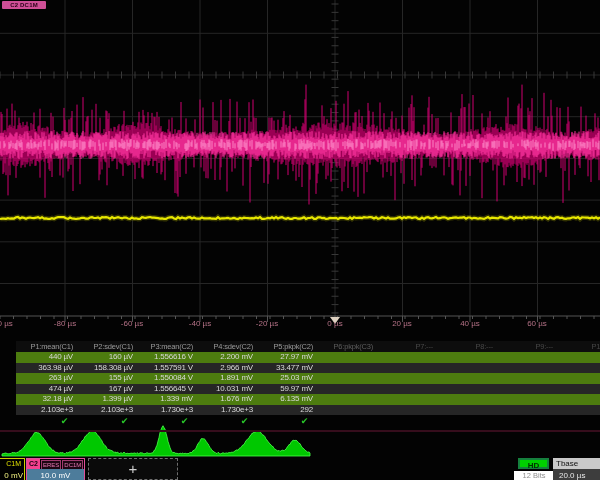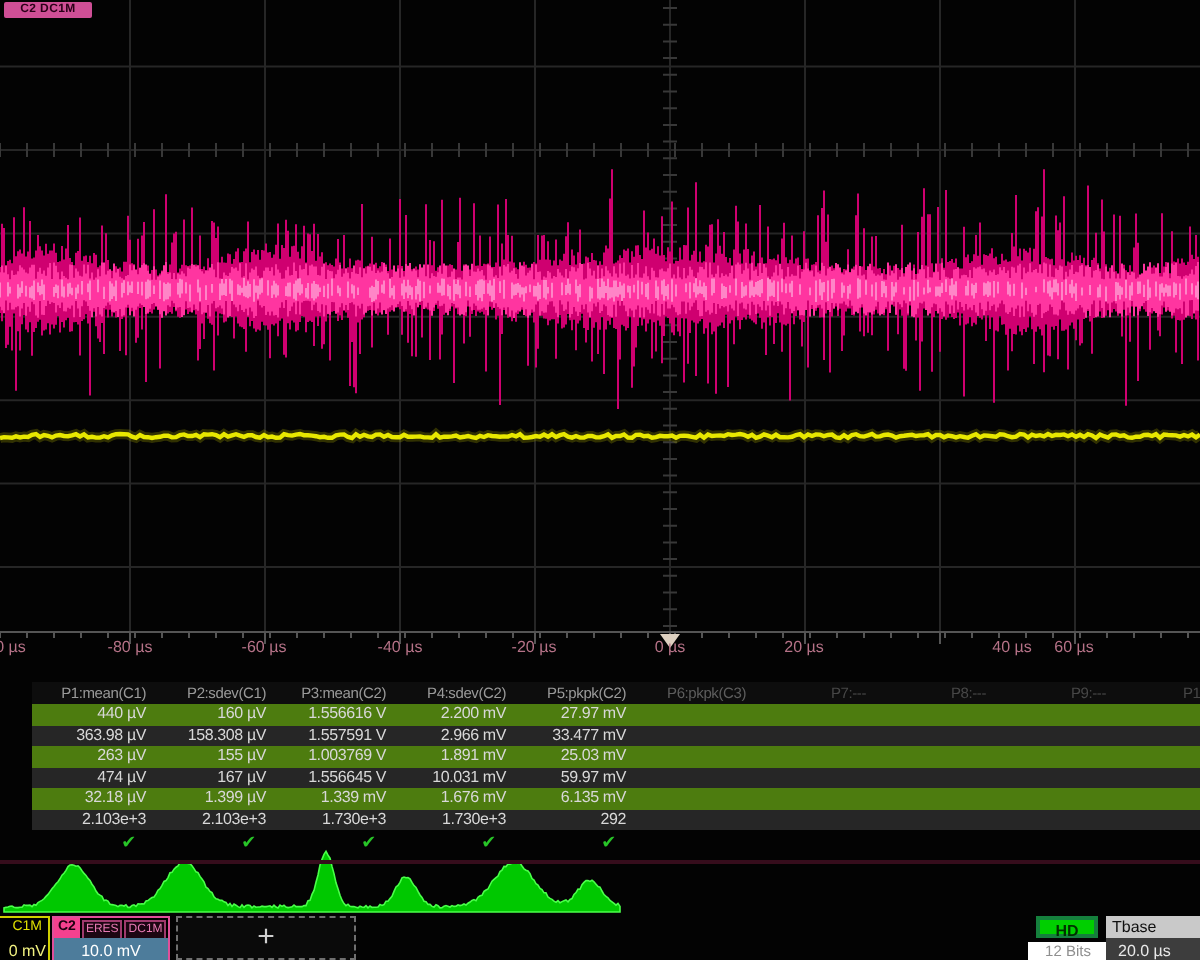--- a/index.html
+++ b/index.html
@@ -96,21 +96,21 @@
   <div class="annot">C2 DC1M</div>
 
   <div id="xaxis">
       <span class="xlab clip" style="left: -14px;">-100 µs</span>
       <span class="xlab" style="left: 65px; text-align: center;">-80 µs</span>
       <span class="xlab" style="left: 132px;">-60 µs</span>
       <span class="xlab" style="left: 200px;">-40 µs</span>
       <span class="xlab" style="left: 267px;">-20 µs</span>
       <span class="xlab" style="left: 335px;">0 µs</span>
       <span class="xlab" style="left: 402px;">20 µs</span>
-      <span class="xlab" style="left: 470px; margin-left: 36px;">40 µs</span>
+      <span class="xlab" style="left: 470px;">40 µs</span>
       <span class="xlab" style="left: 537px;">60 µs</span>
     </div>
 
   <div id="mtable">
       <div class="mrow hdr">
         <div class="mcell">P1:mean(C1)</div>
         <div class="mcell">P2:sdev(C1)</div>
         <div class="mcell">P3:mean(C2)</div>
         <div class="mcell">P4:sdev(C2)</div>
         <div class="mcell">P5:pkpk(C2)</div>
@@ -140,21 +140,21 @@
         <div class="mcell">33.477 mV</div>
         <div class="mcell"></div>
         <div class="mcell"></div>
         <div class="mcell"></div>
         <div class="mcell"></div>
         <div class="mcell"></div>
       </div>
       <div class="mrow odd">
         <div class="mcell">263 µV</div>
         <div class="mcell">155 µV</div>
-        <div class="mcell">1.003769 V</div>
+        <div class="mcell">1.550084 V</div>
         <div class="mcell">1.891 mV</div>
         <div class="mcell">25.03 mV</div>
         <div class="mcell"></div>
         <div class="mcell"></div>
         <div class="mcell"></div>
         <div class="mcell"></div>
         <div class="mcell"></div>
       </div>
       <div class="mrow even">
         <div class="mcell">474 µV</div>

